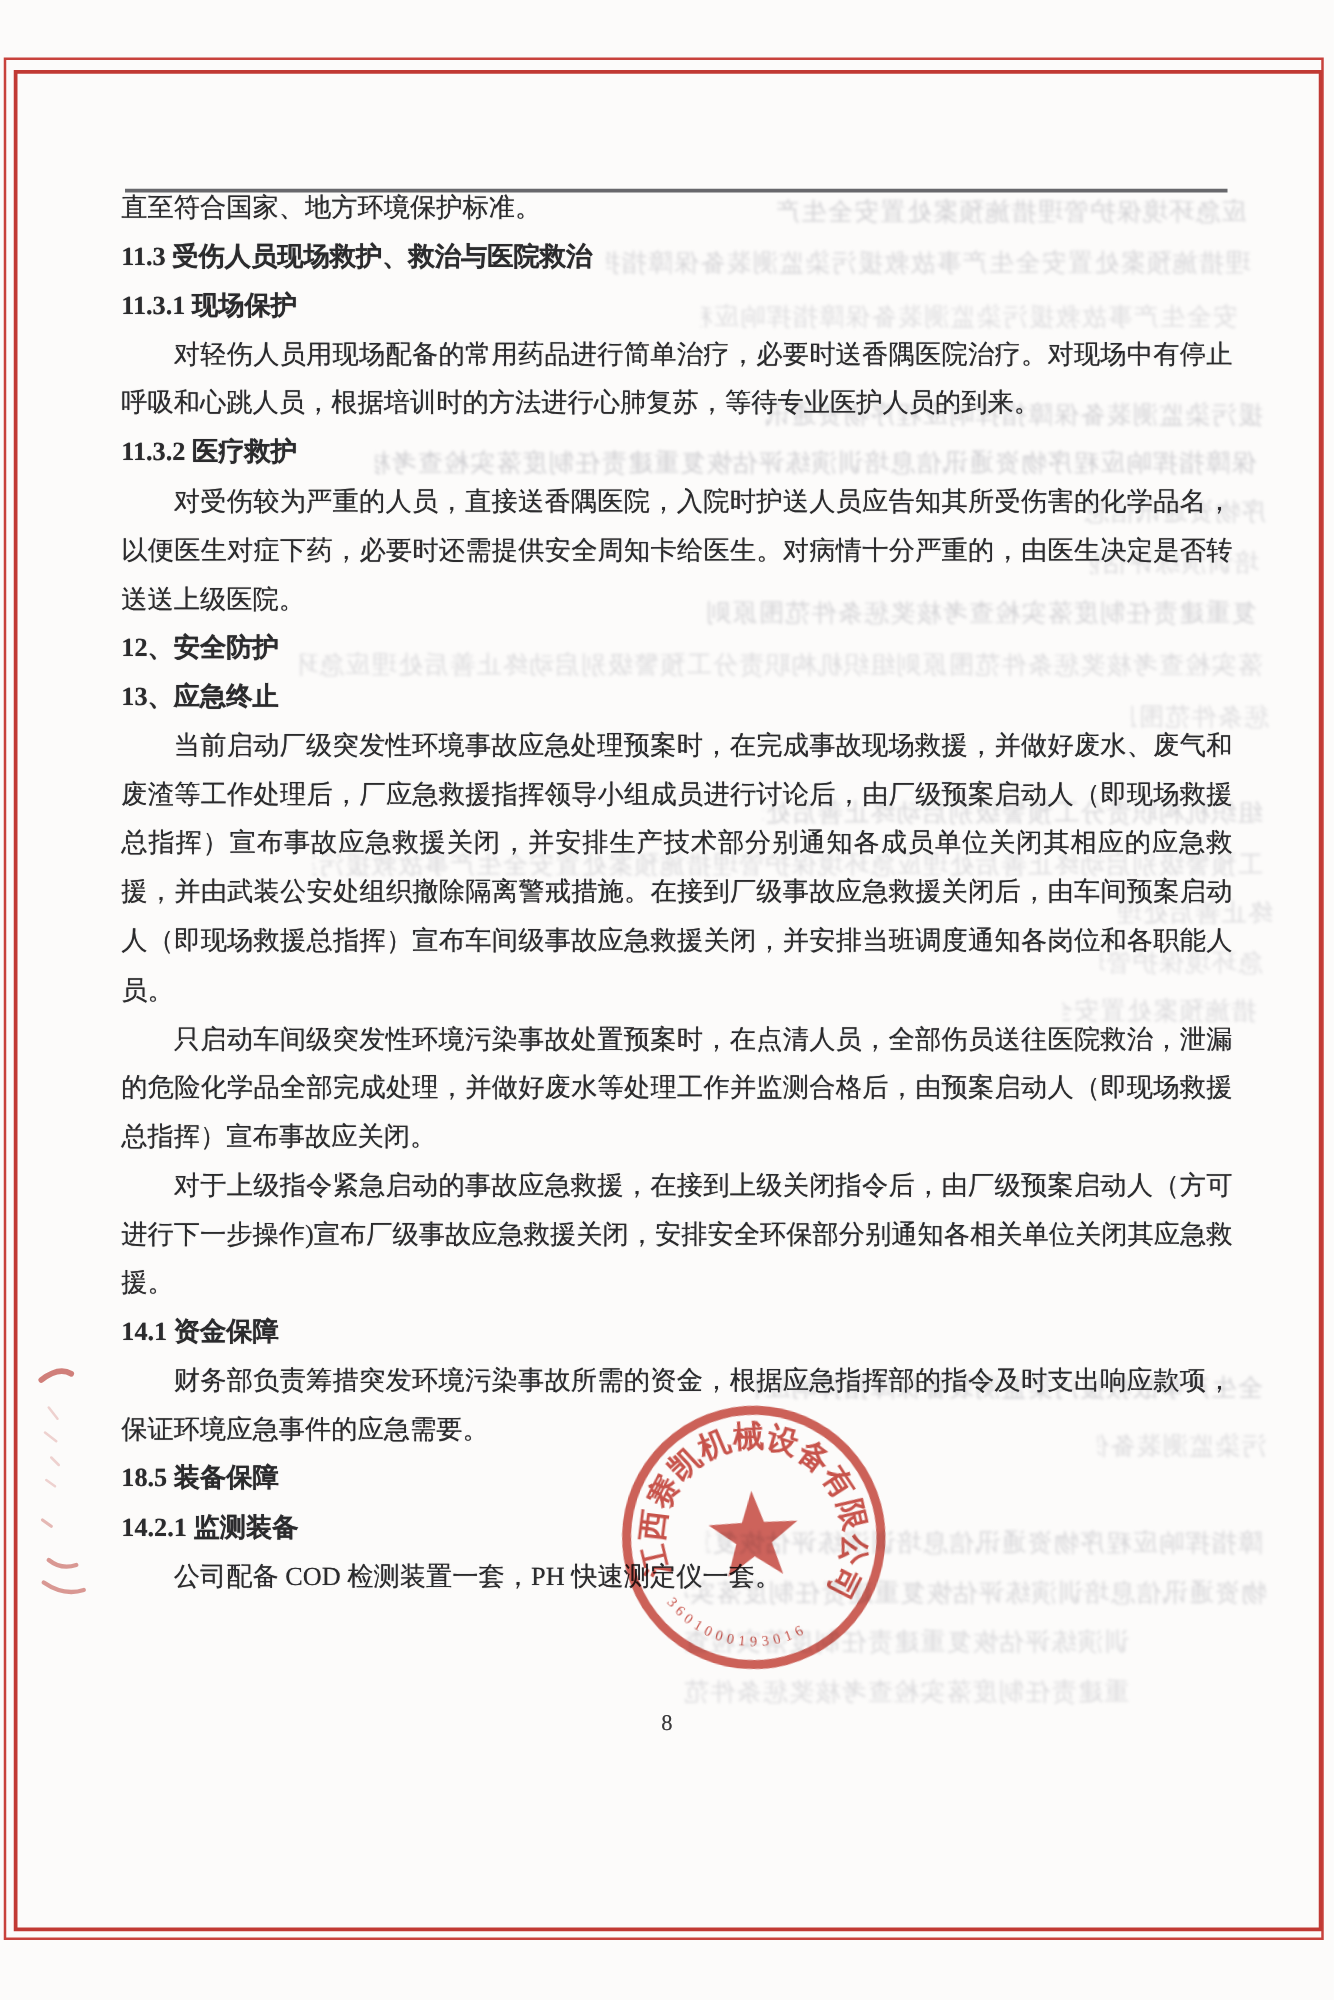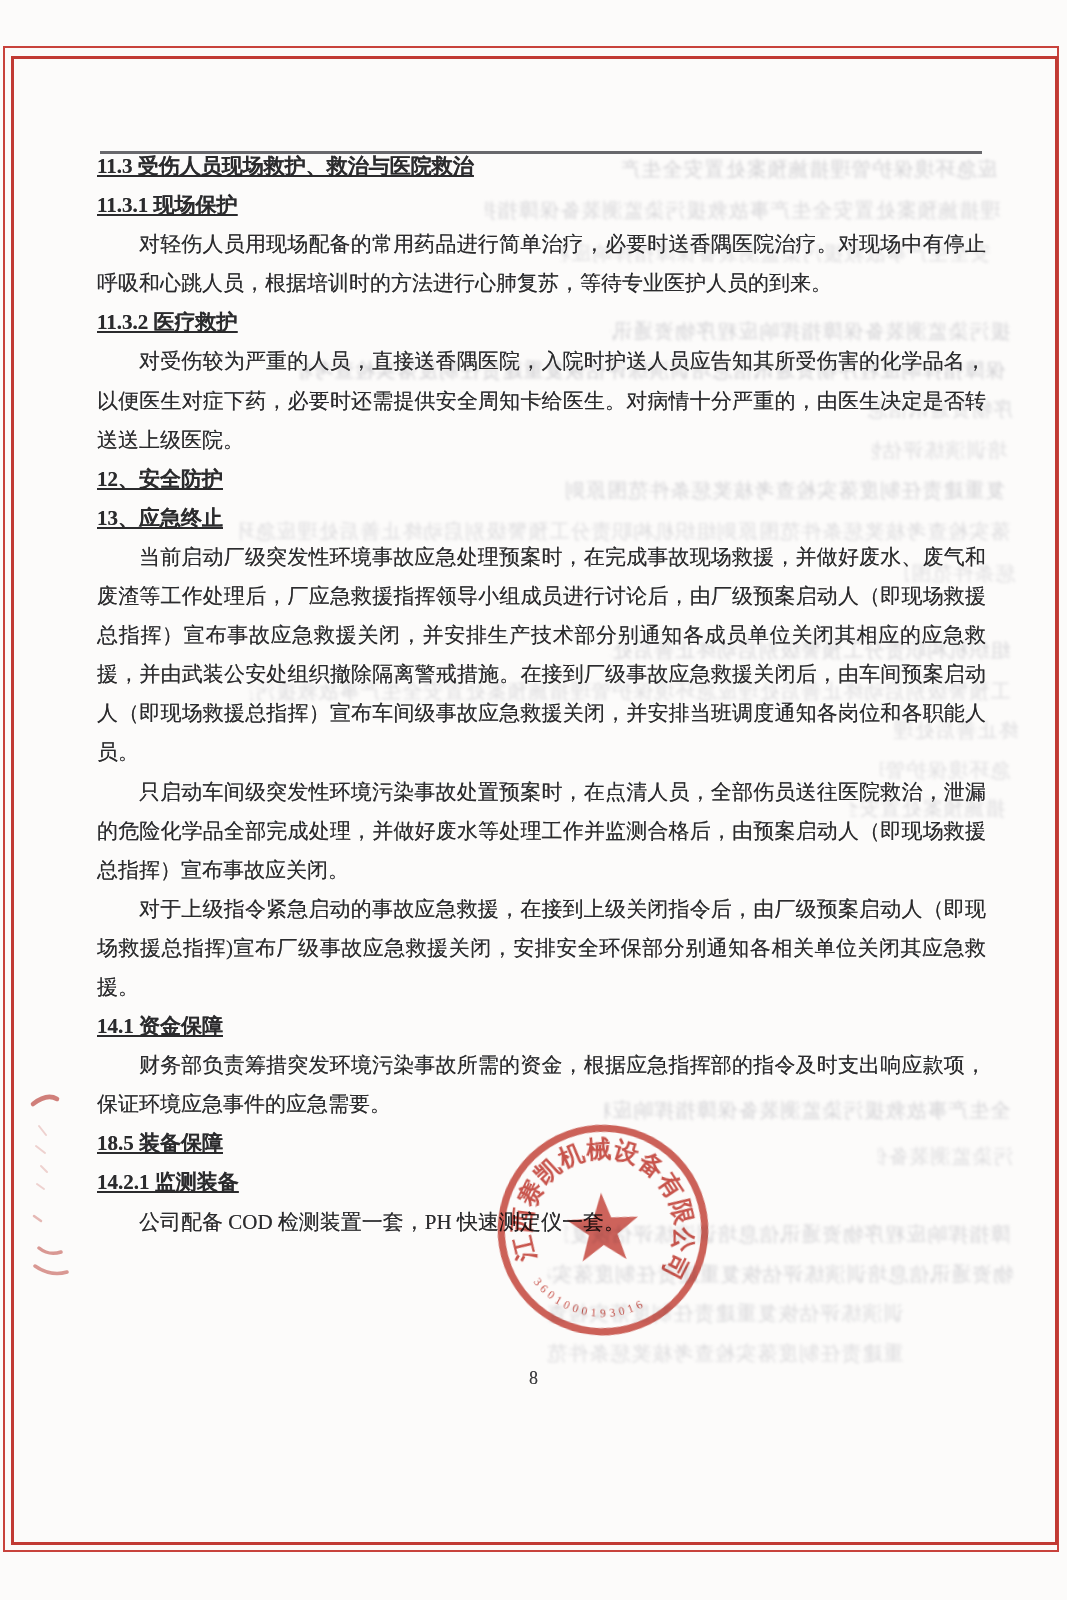--- a/index.html
+++ b/index.html
@@ -12,21 +12,21 @@
   .frame-inner{position:absolute;left:11px;top:56px;width:1041px;height:1483px;
        border:3px solid #c13a34;pointer-events:none;}
   
   .top-rule{position:absolute;left:100px;top:151px;width:882px;height:3px;
        background:#4e4e52;opacity:.85;}
   
   #doc-content{position:absolute;left:97px;top:147px;width:889px;
        font-size:21px;line-height:39.1px;color:#2b2b2d;
        text-shadow:0 0 0.6px rgba(25,25,28,.6);}
   .blk{margin:0;text-align:justify;}
-  .blk.heading{font-weight:bold;text-decoration:underline;}
+  .blk.heading{font-weight:bold;}
   .blk.para{text-indent:2em;}
   .blk.cont{text-indent:0;}
   
   .page-number{position:absolute;left:0;top:1368px;width:1067px;text-align:center;
        font-size:18px;color:#3a3a3c;text-shadow:0 0 .5px rgba(40,40,40,.5);}
   
   .ghost{position:absolute;height:26px;overflow:hidden;white-space:nowrap;
        font-size:20px;color:#92929b;transform:scaleX(-1);
        filter:blur(1.4px);pointer-events:none;letter-spacing:1px;}
   
@@ -66,30 +66,31 @@
     <div class="ghost" style="left: 850px; top: 795px; width: 155px; opacity: 0.3;">措施预案处置安全生</div>
     <div class="ghost" style="left: 605px; top: 1097px; width: 405px; opacity: 0.38;">全生产事故救援污染监测装备保障指挥响应程序</div>
     <div class="ghost" style="left: 878px; top: 1143px; width: 135px; opacity: 0.3;">污染监测装备保障</div>
     <div class="ghost" style="left: 565px; top: 1221px; width: 445px; opacity: 0.36;">障指挥响应程序物资通讯信息培训演练评估恢复重建</div>
     <div class="ghost" style="left: 548px; top: 1261px; width: 465px; opacity: 0.36;">物资通讯信息培训演练评估恢复重建责任制度落实检查</div>
     <div class="ghost" style="left: 548px; top: 1300px; width: 355px; opacity: 0.32;">训演练评估恢复重建责任制度落实检查考</div>
     <div class="ghost" style="left: 548px; top: 1340px; width: 355px; opacity: 0.3;">重建责任制度落实检查考核奖惩条件范围</div>
   </div>
 
 <div id="doc-content">
+    <div class="blk cont">直至符合国家、地方环境保护标准。</div>
     <div class="blk heading">11.3 受伤人员现场救护、救治与医院救治</div>
     <div class="blk heading">11.3.1 现场保护</div>
     <div class="blk para">对轻伤人员用现场配备的常用药品进行简单治疗，必要时送香隅医院治疗。对现场中有停止呼吸和心跳人员，根据培训时的方法进行心肺复苏，等待专业医护人员的到来。</div>
     <div class="blk heading">11.3.2 医疗救护</div>
     <div class="blk para">对受伤较为严重的人员，直接送香隅医院，入院时护送人员应告知其所受伤害的化学品名，以便医生对症下药，必要时还需提供安全周知卡给医生。对病情十分严重的，由医生决定是否转送送上级医院。</div>
     <div class="blk heading">12、安全防护</div>
     <div class="blk heading">13、应急终止</div>
     <div class="blk para">当前启动厂级突发性环境事故应急处理预案时，在完成事故现场救援，并做好废水、废气和废渣等工作处理后，厂应急救援指挥领导小组成员进行讨论后，由厂级预案启动人（即现场救援总指挥）宣布事故应急救援关闭，并安排生产技术部分别通知各成员单位关闭其相应的应急救援，并由武装公安处组织撤除隔离警戒措施。在接到厂级事故应急救援关闭后，由车间预案启动人（即现场救援总指挥）宣布车间级事故应急救援关闭，并安排当班调度通知各岗位和各职能人员。</div>
     <div class="blk para">只启动车间级突发性环境污染事故处置预案时，在点清人员，全部伤员送往医院救治，泄漏的危险化学品全部完成处理，并做好废水等处理工作并监测合格后，由预案启动人（即现场救援总指挥）宣布事故应关闭。</div>
-    <div class="blk para">对于上级指令紧急启动的事故应急救援，在接到上级关闭指令后，由厂级预案启动人（即现场救援总指挥)宣布厂级事故应急救援关闭，安排安全环保部分别通知各相关单位关闭其应急救援。</div>
+    <div class="blk para">对于上级指令紧急启动的事故应急救援，在接到上级关闭指令后，由厂级预案启动人（方可进行下一步操作)宣布厂级事故应急救援关闭，安排安全环保部分别通知各相关单位关闭其应急救援。</div>
     <div class="blk heading">14.1 资金保障</div>
     <div class="blk para">财务部负责筹措突发环境污染事故所需的资金，根据应急指挥部的指令及时支出响应款项，保证环境应急事件的应急需要。</div>
     <div class="blk heading">18.5 装备保障</div>
     <div class="blk heading">14.2.1 监测装备</div>
     <div class="blk para">公司配备 COD 检测装置一套，PH 快速测定仪一套。</div>
   </div>
 
 <div class="page-number">8</div>
 
 <svg id="pen-marks" viewBox="0 0 60 200">

